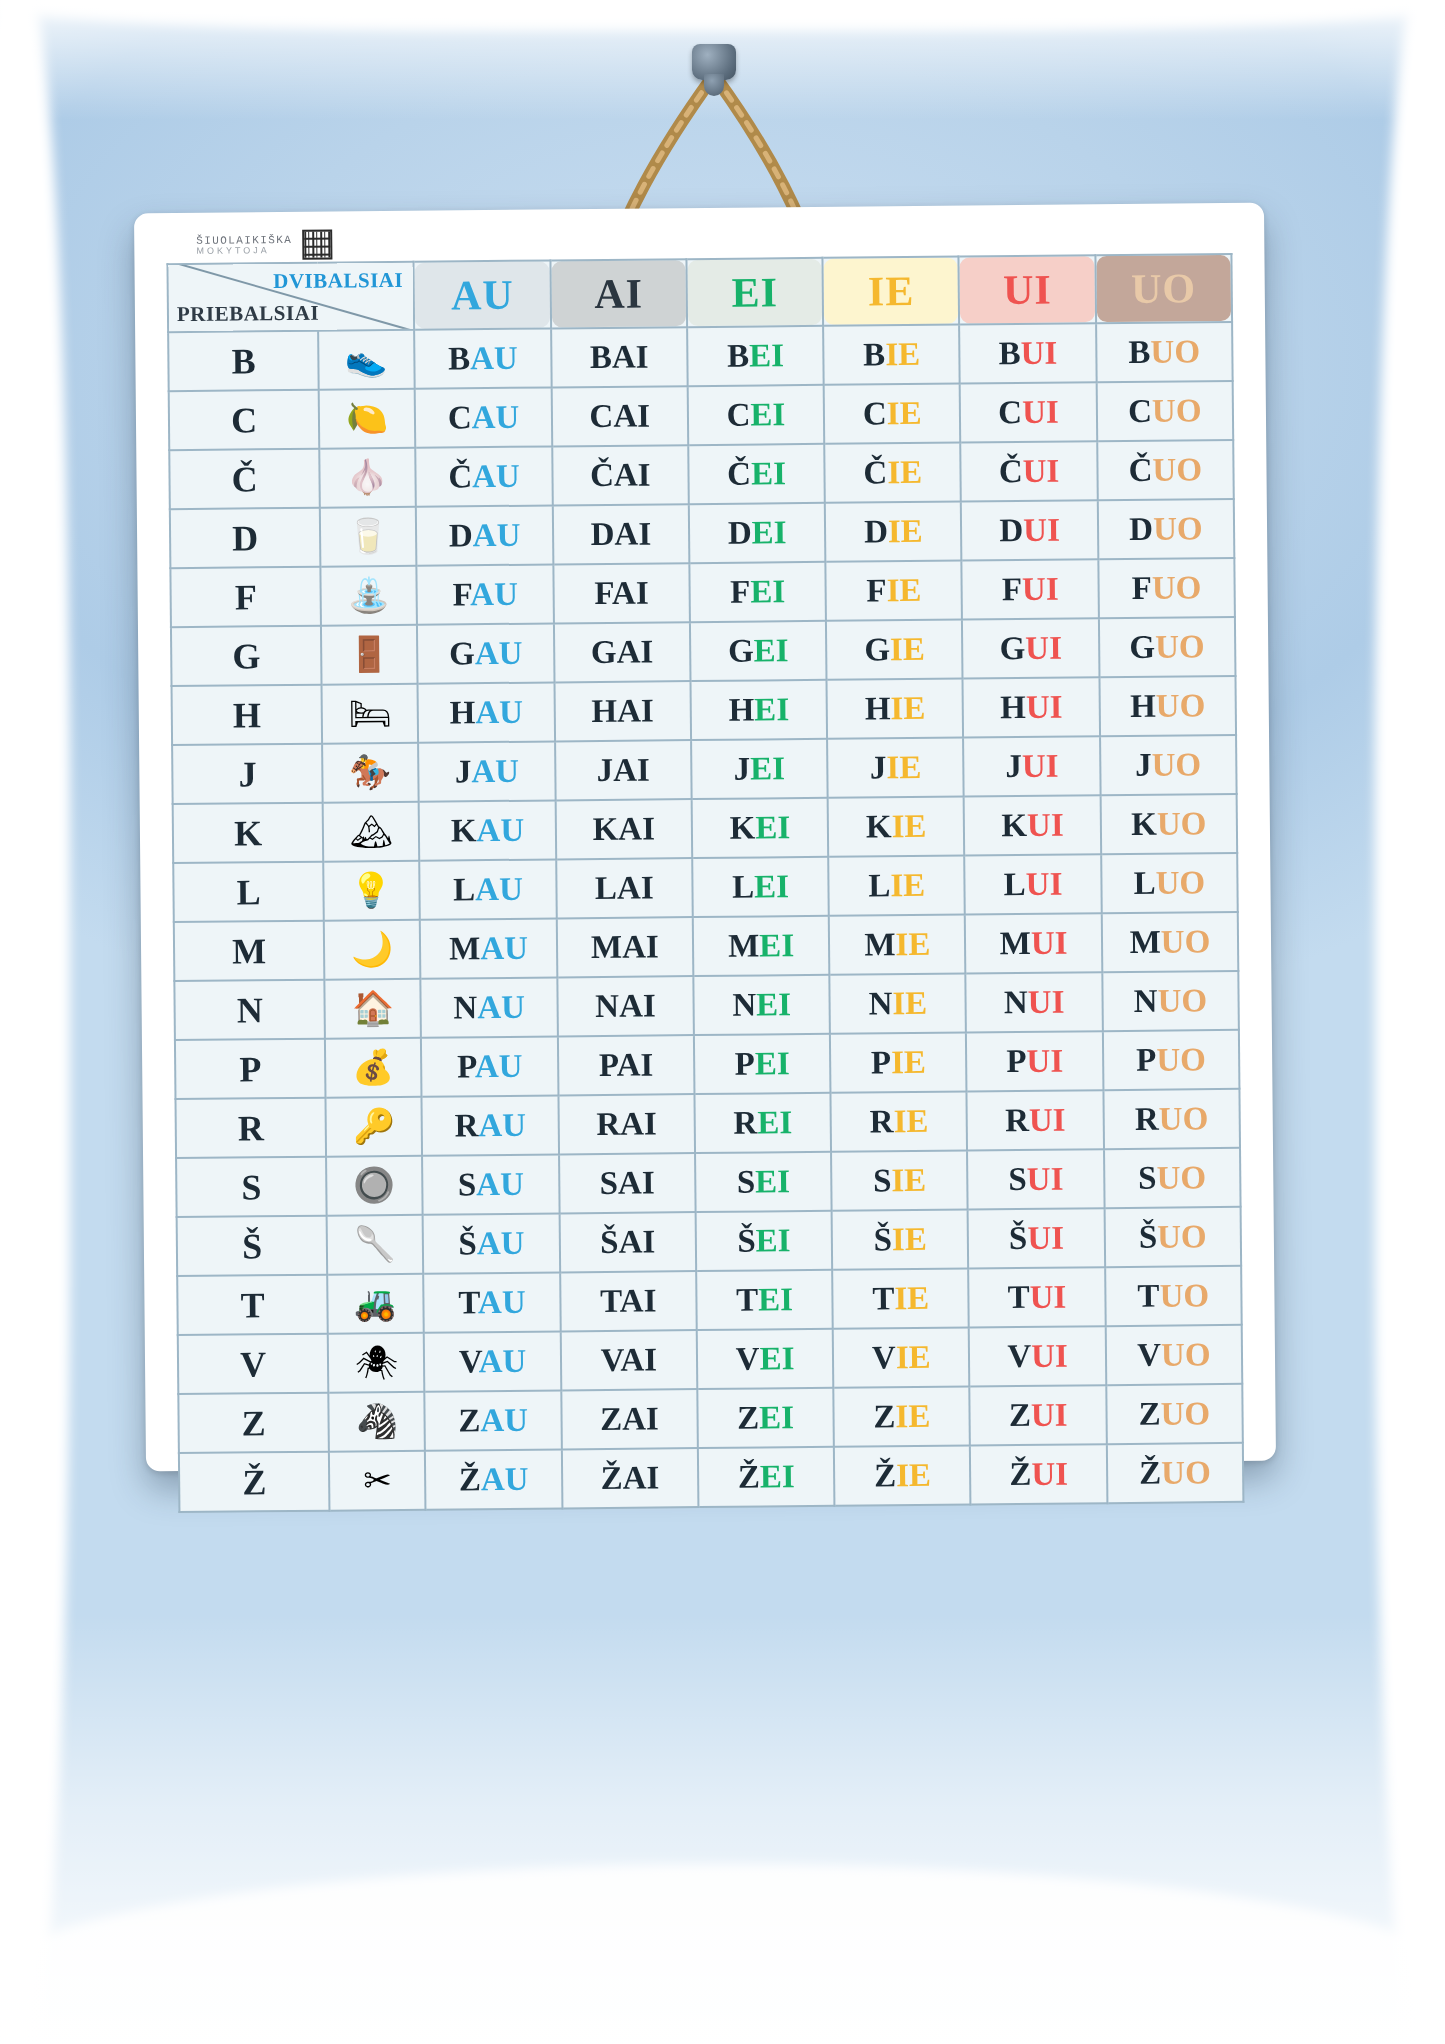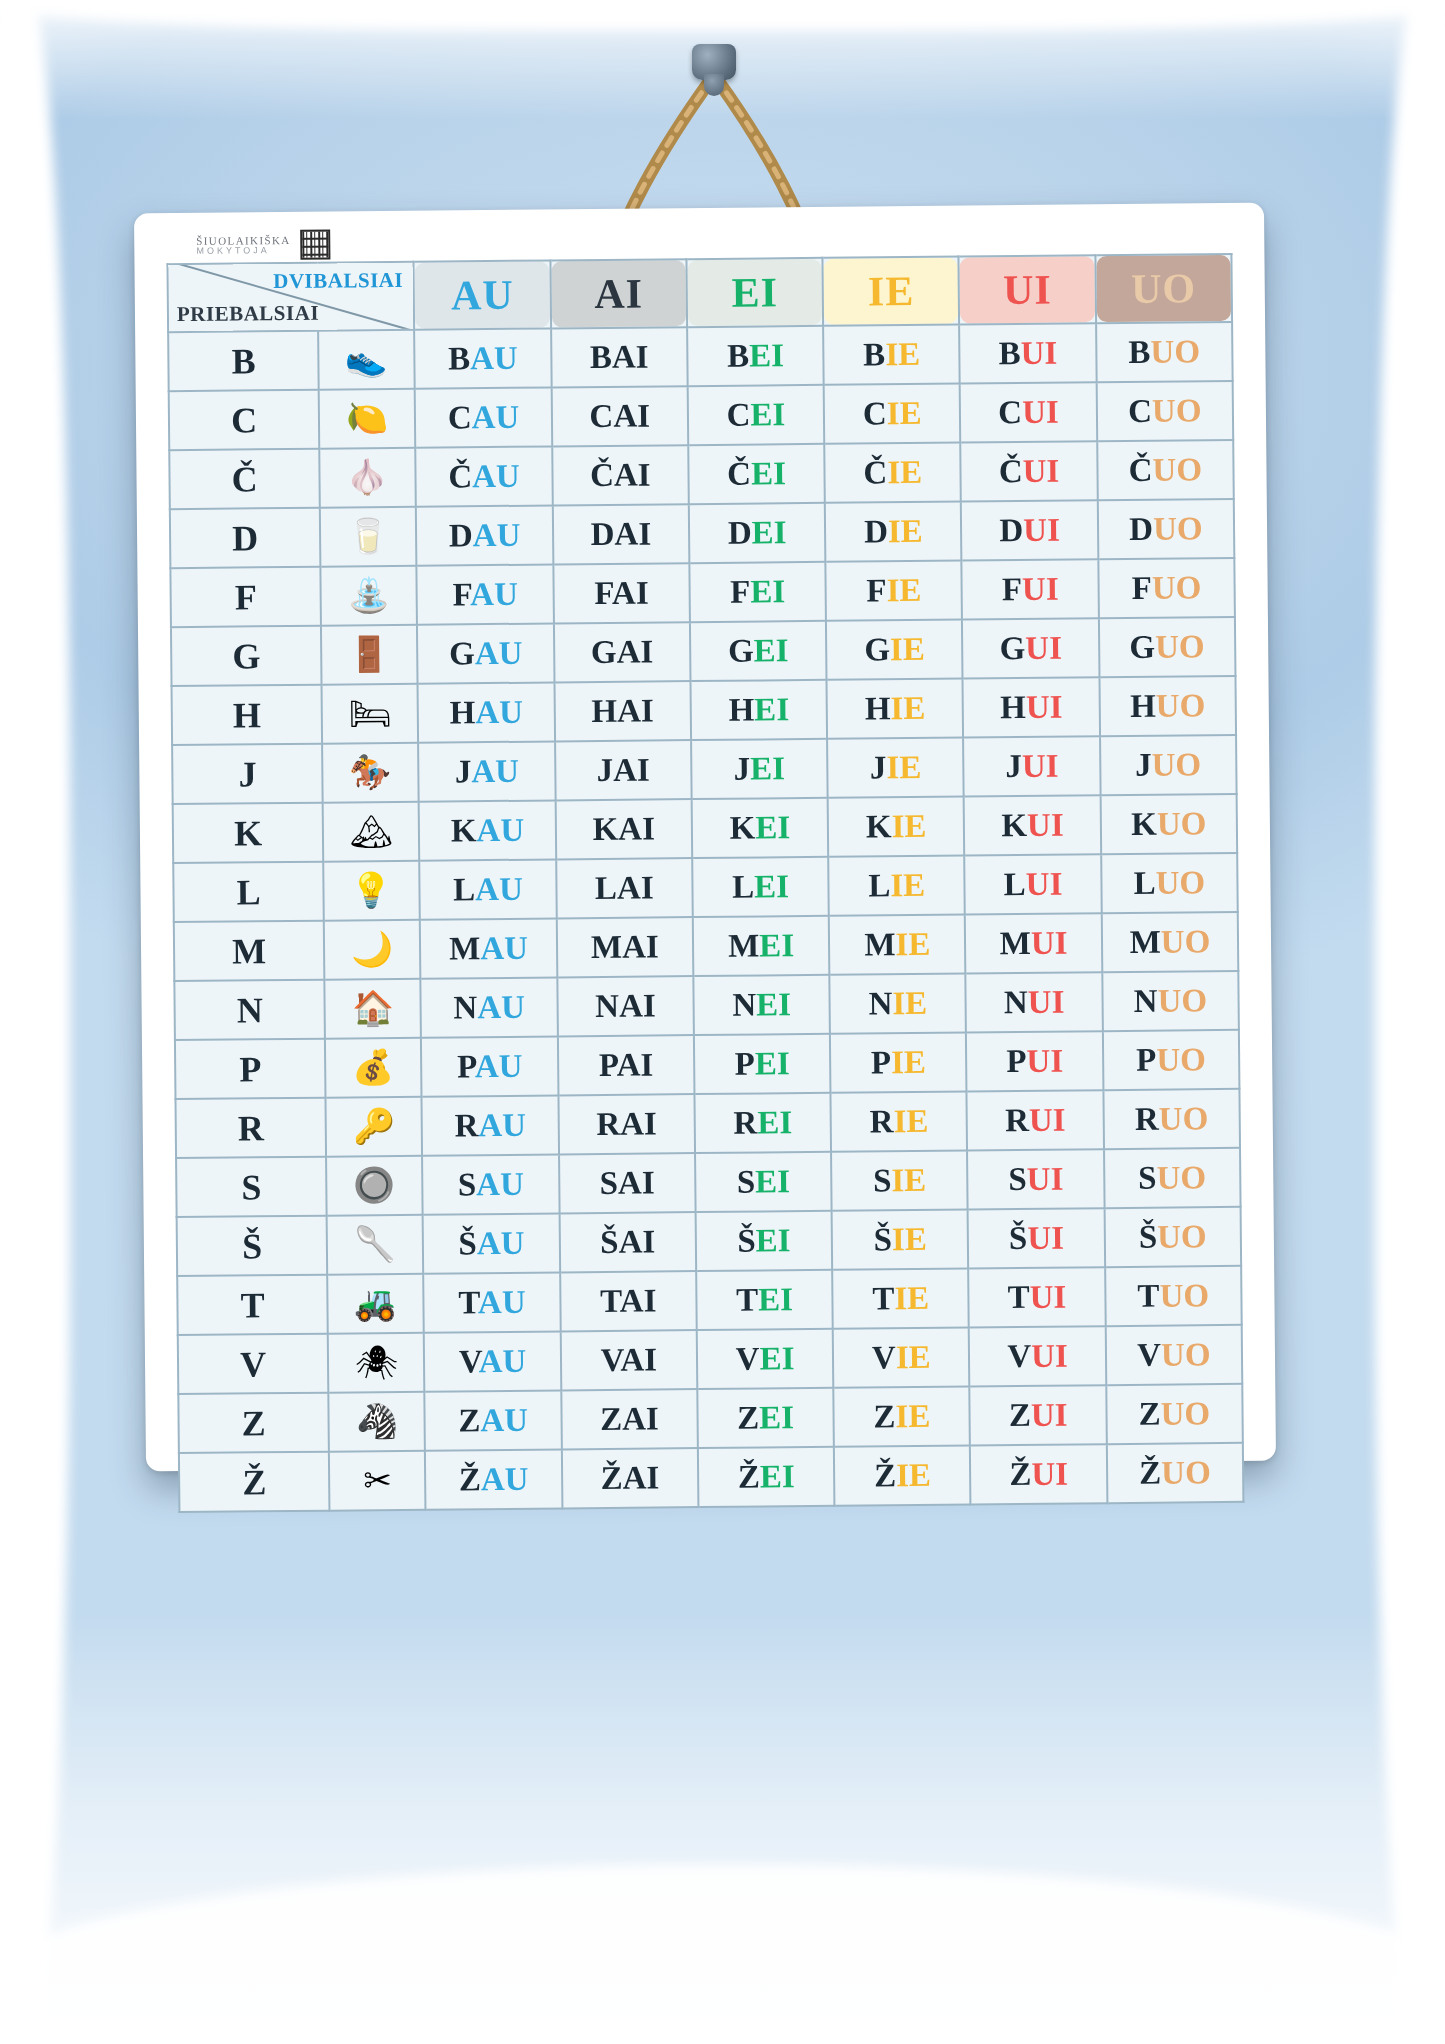--- a/index.html
+++ b/index.html
@@ -68,21 +68,21 @@
     border-radius: 14px;
     box-shadow: 0 18px 34px rgba(30,50,70,.35), 0 2px 6px rgba(0,0,0,.15);
     transform: rotate(-0.55deg);
     padding: 0;
   }
   .brand {
     position:absolute; left:62px; top:18px;
     display:flex; align-items:center; gap:10px;
   }
   .brand-text { line-height:1.05; color:#7b7f86; }
-  .brand-l1 { font-family:Liberation Serif, serif; font-size:11px; letter-spacing:1.4px; color:#6f747c;}
+  .brand-l1 { font-family:Liberation Mono, monospace; font-size:11px; letter-spacing:1.4px; color:#6f747c;}
   .brand-l2 { font-family:"Liberation Sans", sans-serif; font-size:9px; letter-spacing:3px; color:#9aa0a7; }
   .qr {
     width:26px; height:26px;
     background-image:
       linear-gradient(90deg, #2b2b2b 25%, transparent 25%, transparent 50%, #2b2b2b 50%, #2b2b2b 60%, transparent 60%),
       linear-gradient(0deg, #2b2b2b 20%, transparent 20%, transparent 45%, #2b2b2b 45%, #2b2b2b 55%, transparent 55%);
     background-size: 8px 8px, 8px 8px;
     background-color:#fff;
     border:2px solid #2b2b2b;
   }

